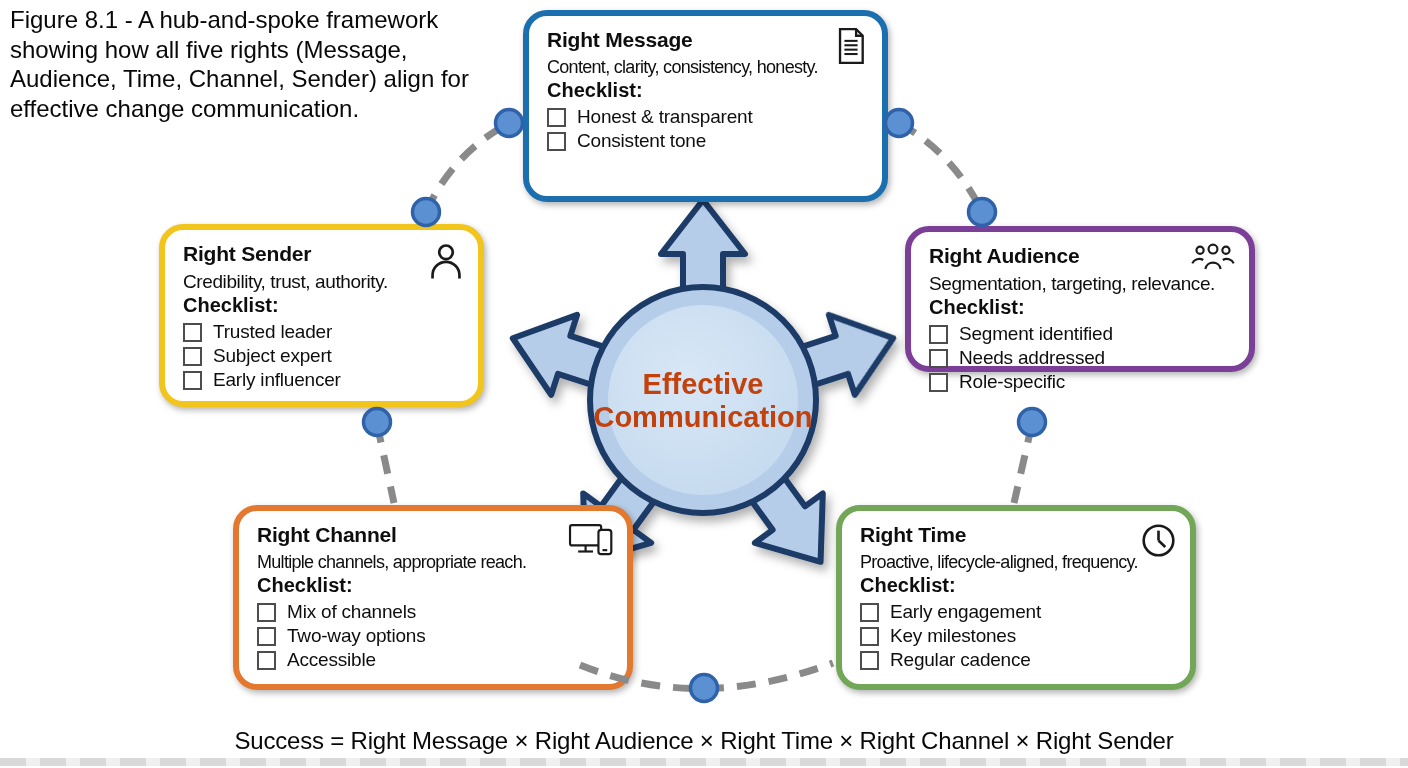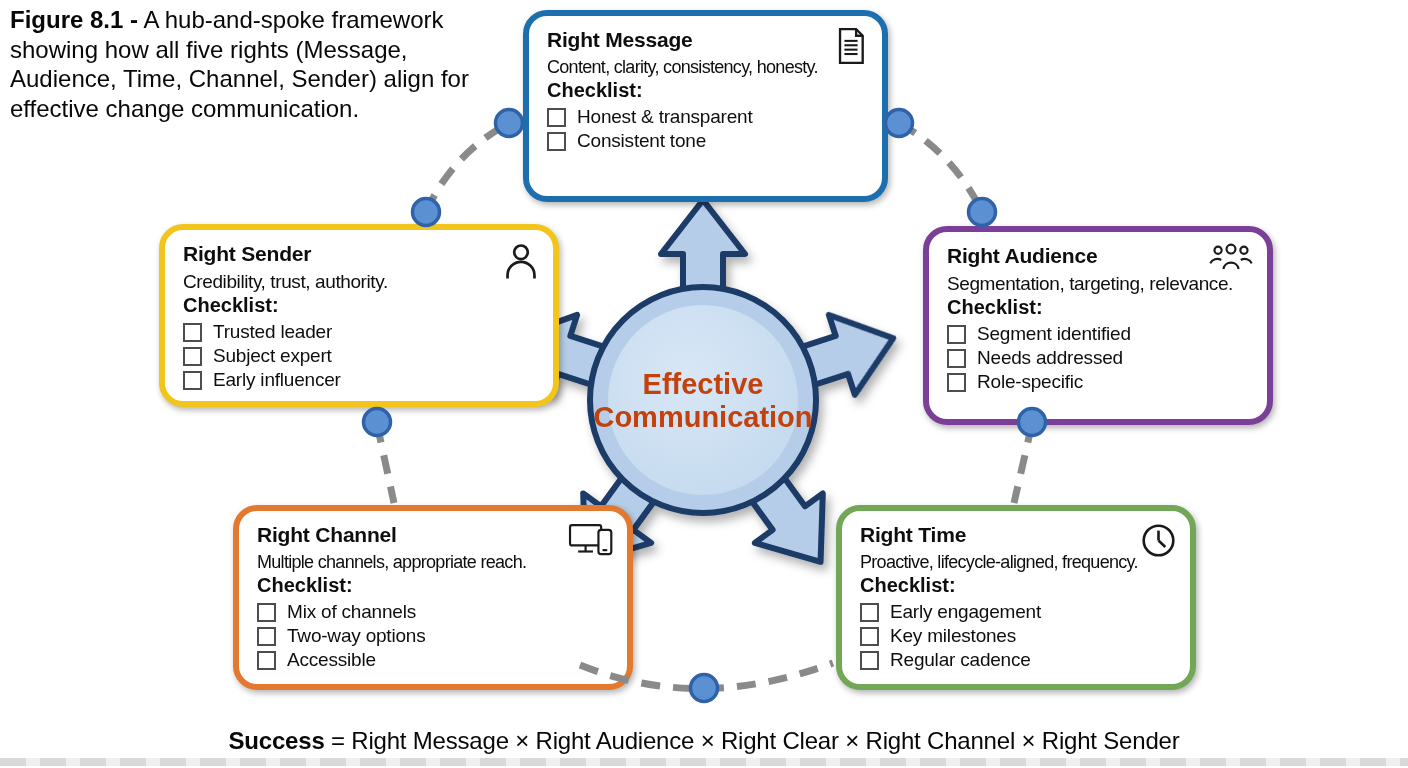--- a/index.html
+++ b/index.html
@@ -9,21 +9,21 @@
   }
   .layer { position:absolute; left:0; top:0; width:1408px; height:768px; }
   #hub-layer { z-index:1; }
   #over-layer { z-index:3; pointer-events:none; }
 
   
   .caption {
     position:absolute; left:10px; top:5px; width:462px; z-index:2;
     font-size:24px; line-height:1.23; color:#080808;
   }
-  .b { font-weight:bold; }
+  .b { font-weight:normal; }
 
   
   .box {
     position:absolute; z-index:2; box-sizing:border-box;
     background:#ffffff; border:6px solid #888; border-radius:24px;
     box-shadow:2px 3px 6px rgba(0,0,0,.30);
     padding:10px 14px 8px 18px;
   }
   .box-title { font-size:21px; font-weight:bold; letter-spacing:-0.2px; margin:2px 0 5px 0; }
   .box-summary { font-size:19px; letter-spacing:-0.4px; white-space:nowrap; margin-bottom:1px; }
@@ -113,21 +113,21 @@
     <div class="check-row">
       <span class="checkbox"></span>
       <span>Honest &amp; transparent</span>
     </div>
     <div class="check-row">
       <span class="checkbox"></span>
       <span>Consistent tone</span>
     </div>
   </div>
 
-  <div class="box border-sender" style="left:159px; top:224px; width:400px; height:183px;">
+  <div class="box border-sender" style="left:159px; top:224px; width:325px; height:183px;">
     <div class="box-title">Right Sender</div>
     <div class="box-icon">
       <svg width="38" height="40" viewBox="0 0 24 25" fill="none" stroke="#1a1a1a" stroke-width="1.7">
         <circle cx="12" cy="7" r="4.3"></circle>
         <path d="M3.5 23.5 v-2 a8.5 8.5 0 0 1 17 0 v2"></path>
       </svg>
     </div>
     <div class="box-summary">Credibility, trust, authority.</div>
     <div class="box-check-label">Checklist:</div>
     <div class="check-row">
@@ -137,21 +137,21 @@
     <div class="check-row">
       <span class="checkbox"></span>
       <span>Subject expert</span>
     </div>
     <div class="check-row">
       <span class="checkbox"></span>
       <span>Early influencer</span>
     </div>
   </div>
 
-  <div class="box border-audience" style="left:905px; top:226px; width:350px; height:199px;margin-left:18px;">
+  <div class="box border-audience" style="left:905px; top:226px; width:350px; height:146px;">
     <div class="box-title">Right Audience</div>
     <div class="box-icon">
       <svg width="46" height="30" viewBox="0 0 32 20" fill="none" stroke="#1a1a1a" stroke-width="1.5">
         <circle cx="7" cy="4.6" r="2.5"></circle>
         <circle cx="16" cy="3.8" r="3.1"></circle>
         <circle cx="25" cy="4.6" r="2.5"></circle>
         <path d="M1.6 13.8 a5.2 5.2 0 0 1 7.6 -2.4"></path>
         <path d="M10.7 17.6 a5.4 5.4 0 0 1 10.6 0"></path>
         <path d="M22.8 11.4 a5.2 5.2 0 0 1 7.6 2.4"></path>
       </svg>
@@ -236,17 +236,17 @@
       <circle cx="509" cy="123" r="13.5"></circle>
       <circle cx="426" cy="212" r="13.5"></circle>
       <circle cx="899" cy="123" r="13.5"></circle>
       <circle cx="982" cy="212" r="13.5"></circle>
       <circle cx="377" cy="422" r="13.5"></circle>
       <circle cx="1032" cy="422" r="13.5"></circle>
       <circle cx="704" cy="688" r="13.5"></circle>
     </g>
   </svg>
 
-  <div class="formula"><span class="b">Success</span> <span>= Right Message × Right Audience × Right Clear × Right Channel × Right Sender</span></div>
+  <div class="formula"><span class="b">Success</span> <span>= Right Message × Right Audience × Right Time × Right Channel × Right Sender</span></div>
 
   <div class="bottom-strip"></div>
 
 </div>
 
 </body></html>

